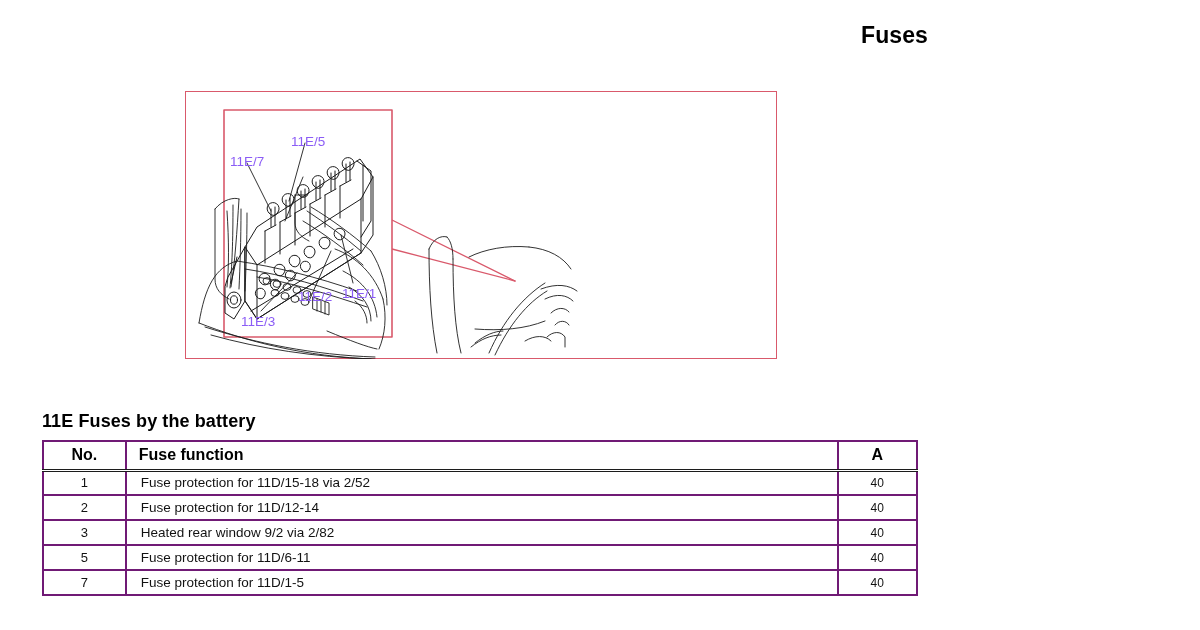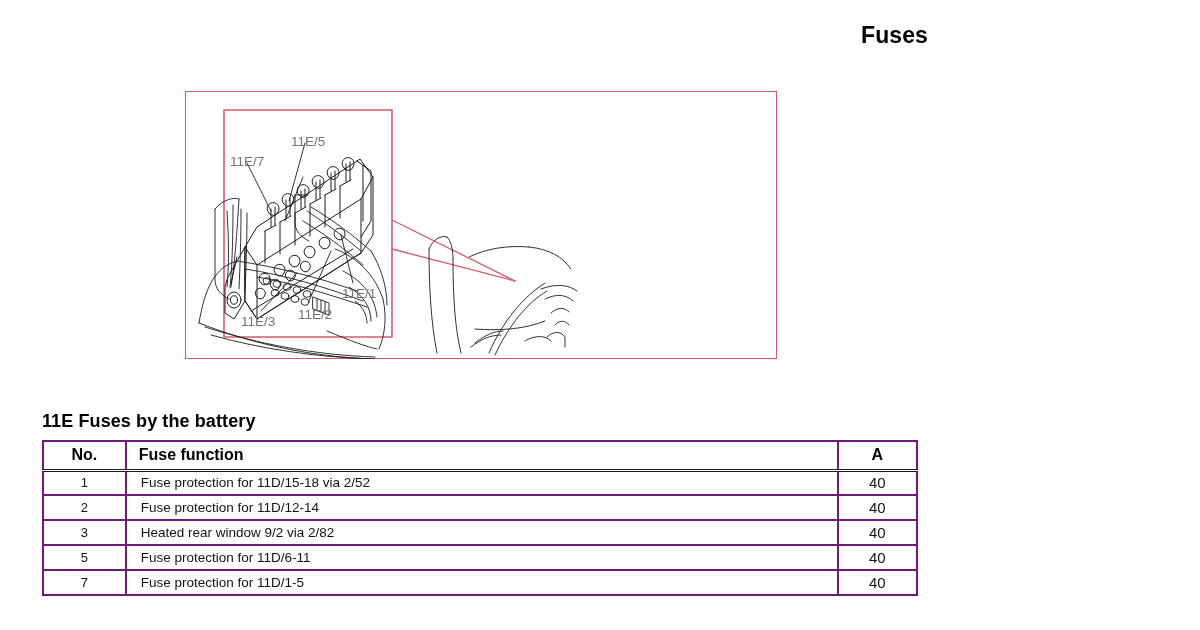--- a/index.html
+++ b/index.html
@@ -59,21 +59,21 @@
   }
   #figure-svg {
     position: absolute;
     left: 0;
     top: 0;
   }
   .lbl {
     position: absolute;
     font-size: 13.5px;
     line-height: 14px;
-    color: #737373;
+    color: #8b5cf6;
     white-space: nowrap;
     font-family: "Liberation Sans", sans-serif;
   }
 
   
   #section-heading {
     position: absolute;
     left: 42px;
     top: 410px;
     font-size: 18px;
@@ -108,21 +108,21 @@
   .col-a    { width: 73px;  text-align: center; }
 
   #fuse-table thead .col-fn { padding-left: 12px !important; }
 
   #fuse-table tbody td {
     height: 25px;
     font-size: 13.5px;
     color: #121212;
   }
   #fuse-table tbody .col-no { font-size: 13px; }
-  #fuse-table tbody .col-a  { font-size: 15px; }
+  #fuse-table tbody .col-a  { font-size: 12px; }
 </style>
 </head>
 <body>
 
 <div id="header">
   <div id="doc-title">Fuses</div>
 </div>
 
 <div id="figure">
   <div id="figure-frame"></div>
@@ -278,21 +278,21 @@
         <path d="M370 234 C 374 229, 381 229, 384 234"></path>
         <path d="M362 246 C 368 240, 376 240, 380 246 L380 256"></path>
         <path d="M340 250 C 350 244, 360 244, 366 250"></path>
       </g>
     </g>
   </svg>
 
   <div class="lbl" style="left:45px;  top:64px;">11E/7</div>
   <div class="lbl" style="left:106px; top:44px;">11E/5</div>
   <div class="lbl" style="left:56px;  top:224px;">11E/3</div>
-  <div class="lbl" style="left:113px; top:217px;">11E/2</div>
+  <div class="lbl" style="left:113px; top:199px;">11E/2</div>
   <div class="lbl" style="left:157px; top:196px;">11E/1</div>
 </div>
 
 <div id="section-heading">11E Fuses by the battery</div>
 
 <table id="fuse-table">
   <thead>
     <tr>
       <th class="col-no">No.</th>
       <th class="col-fn">Fuse function</th>

